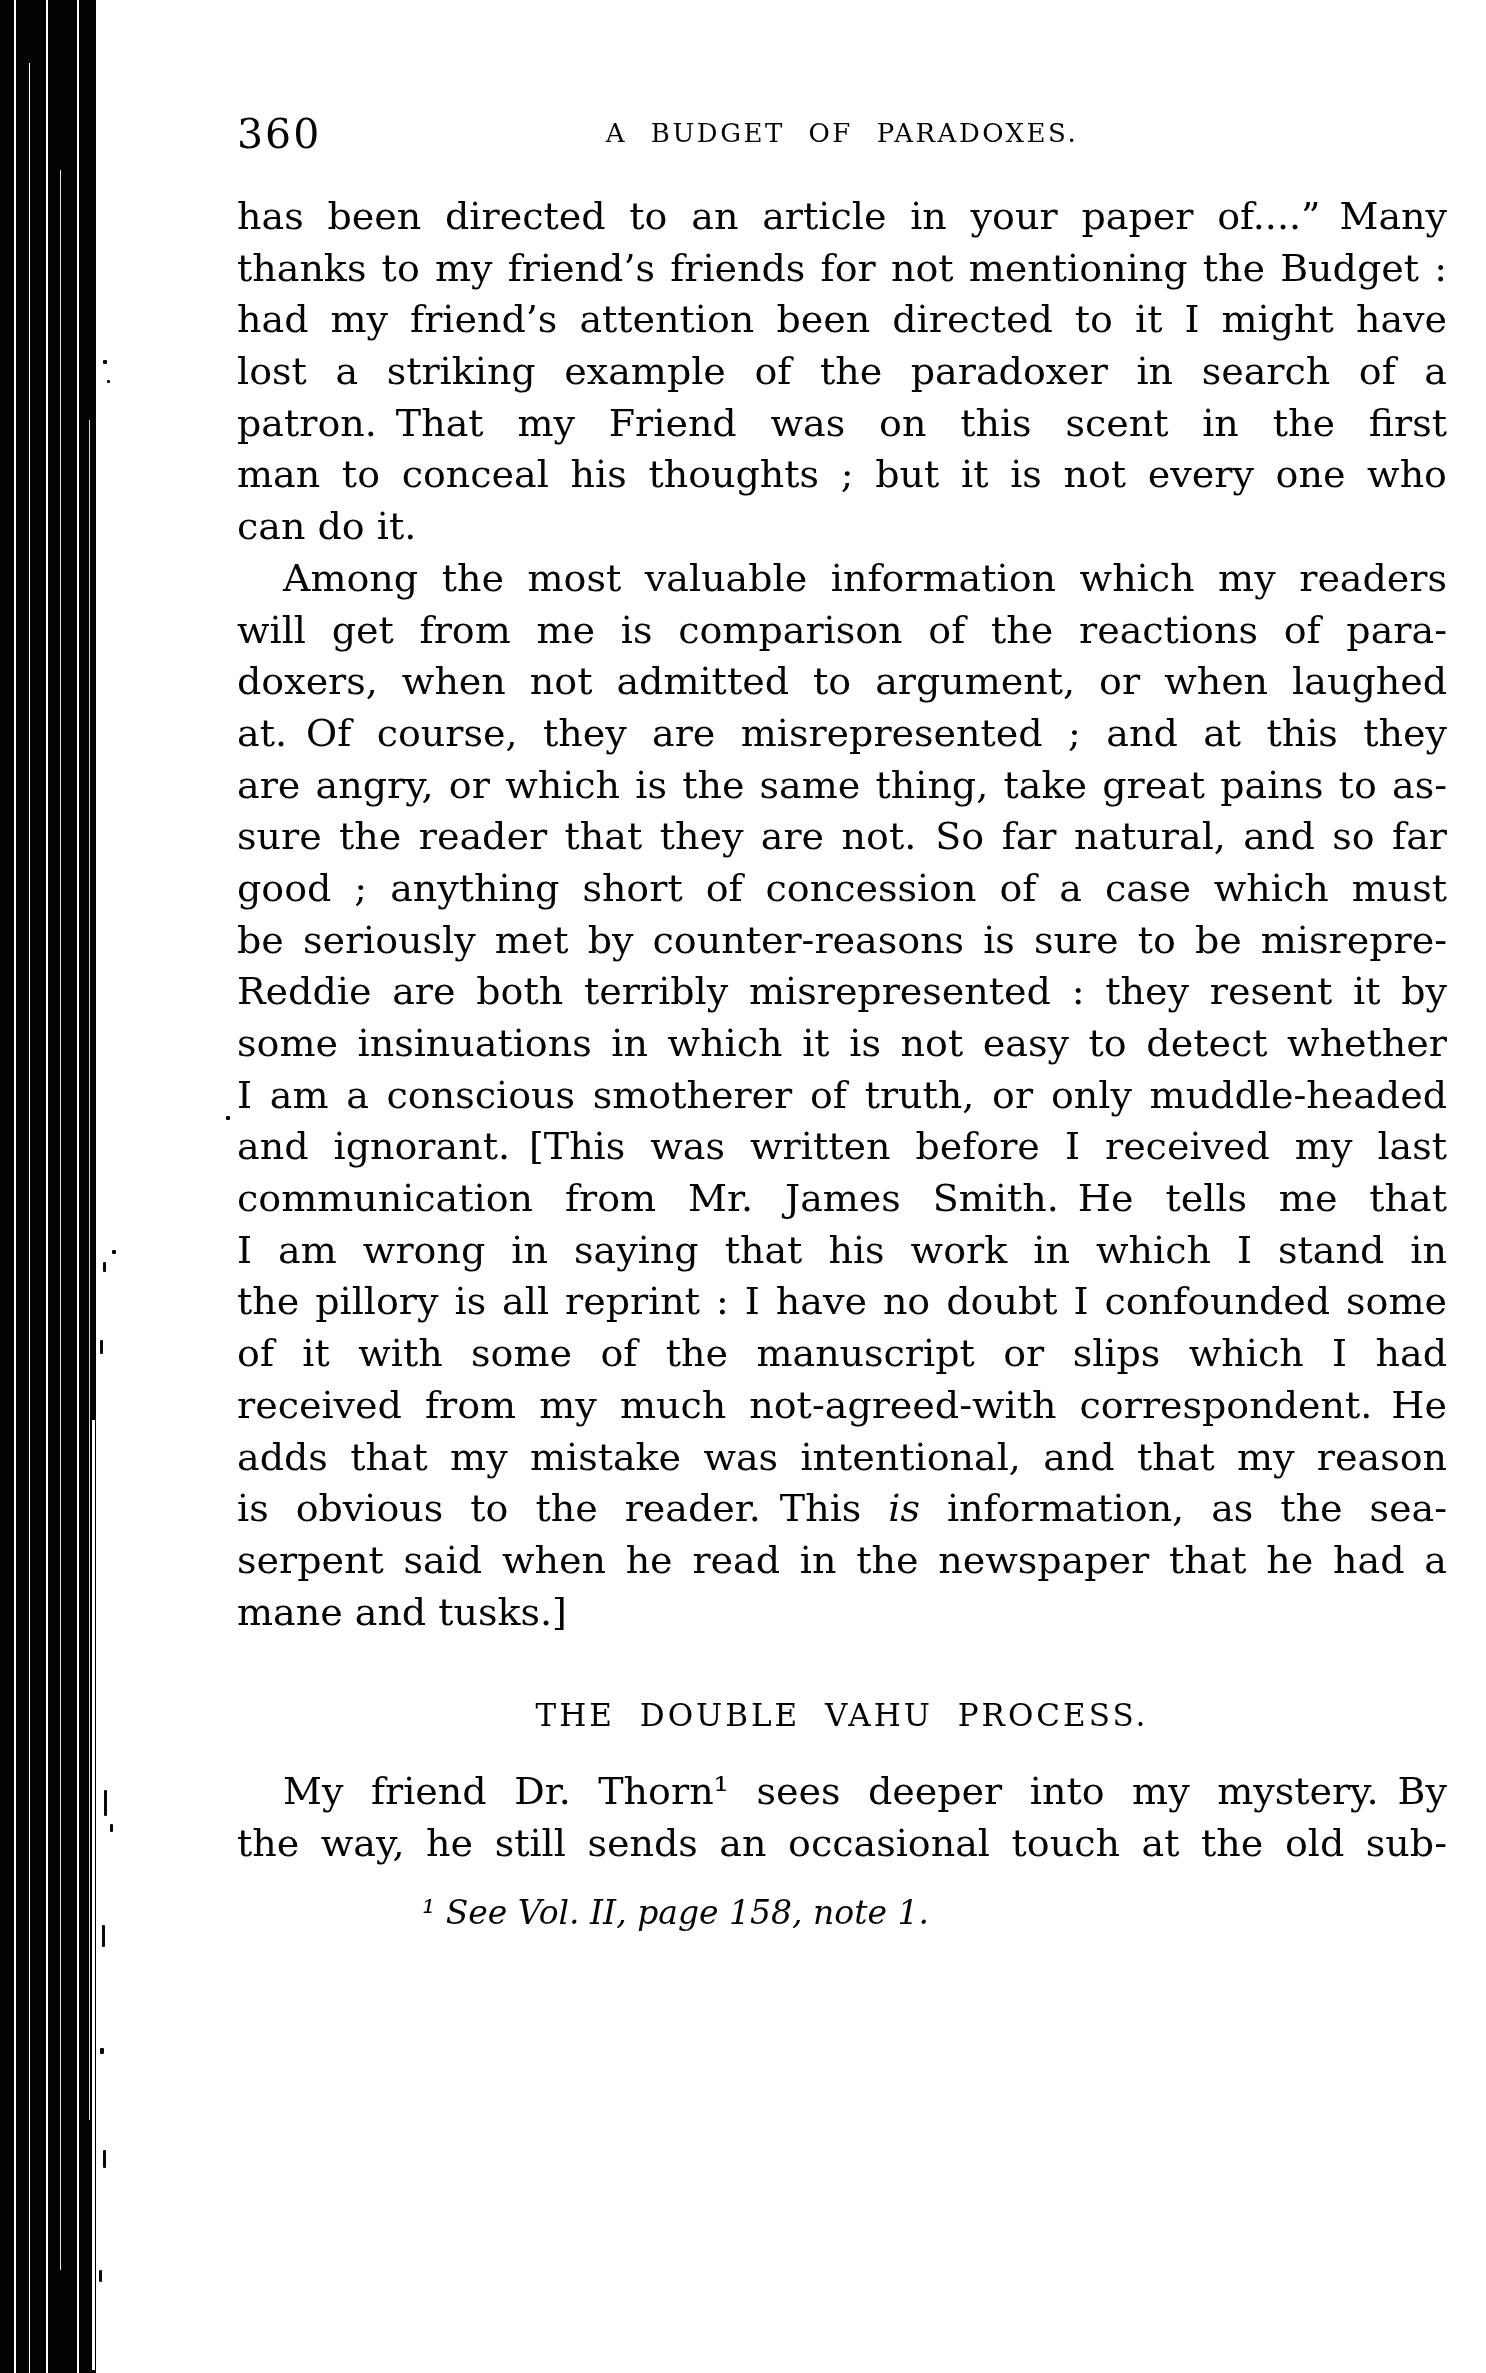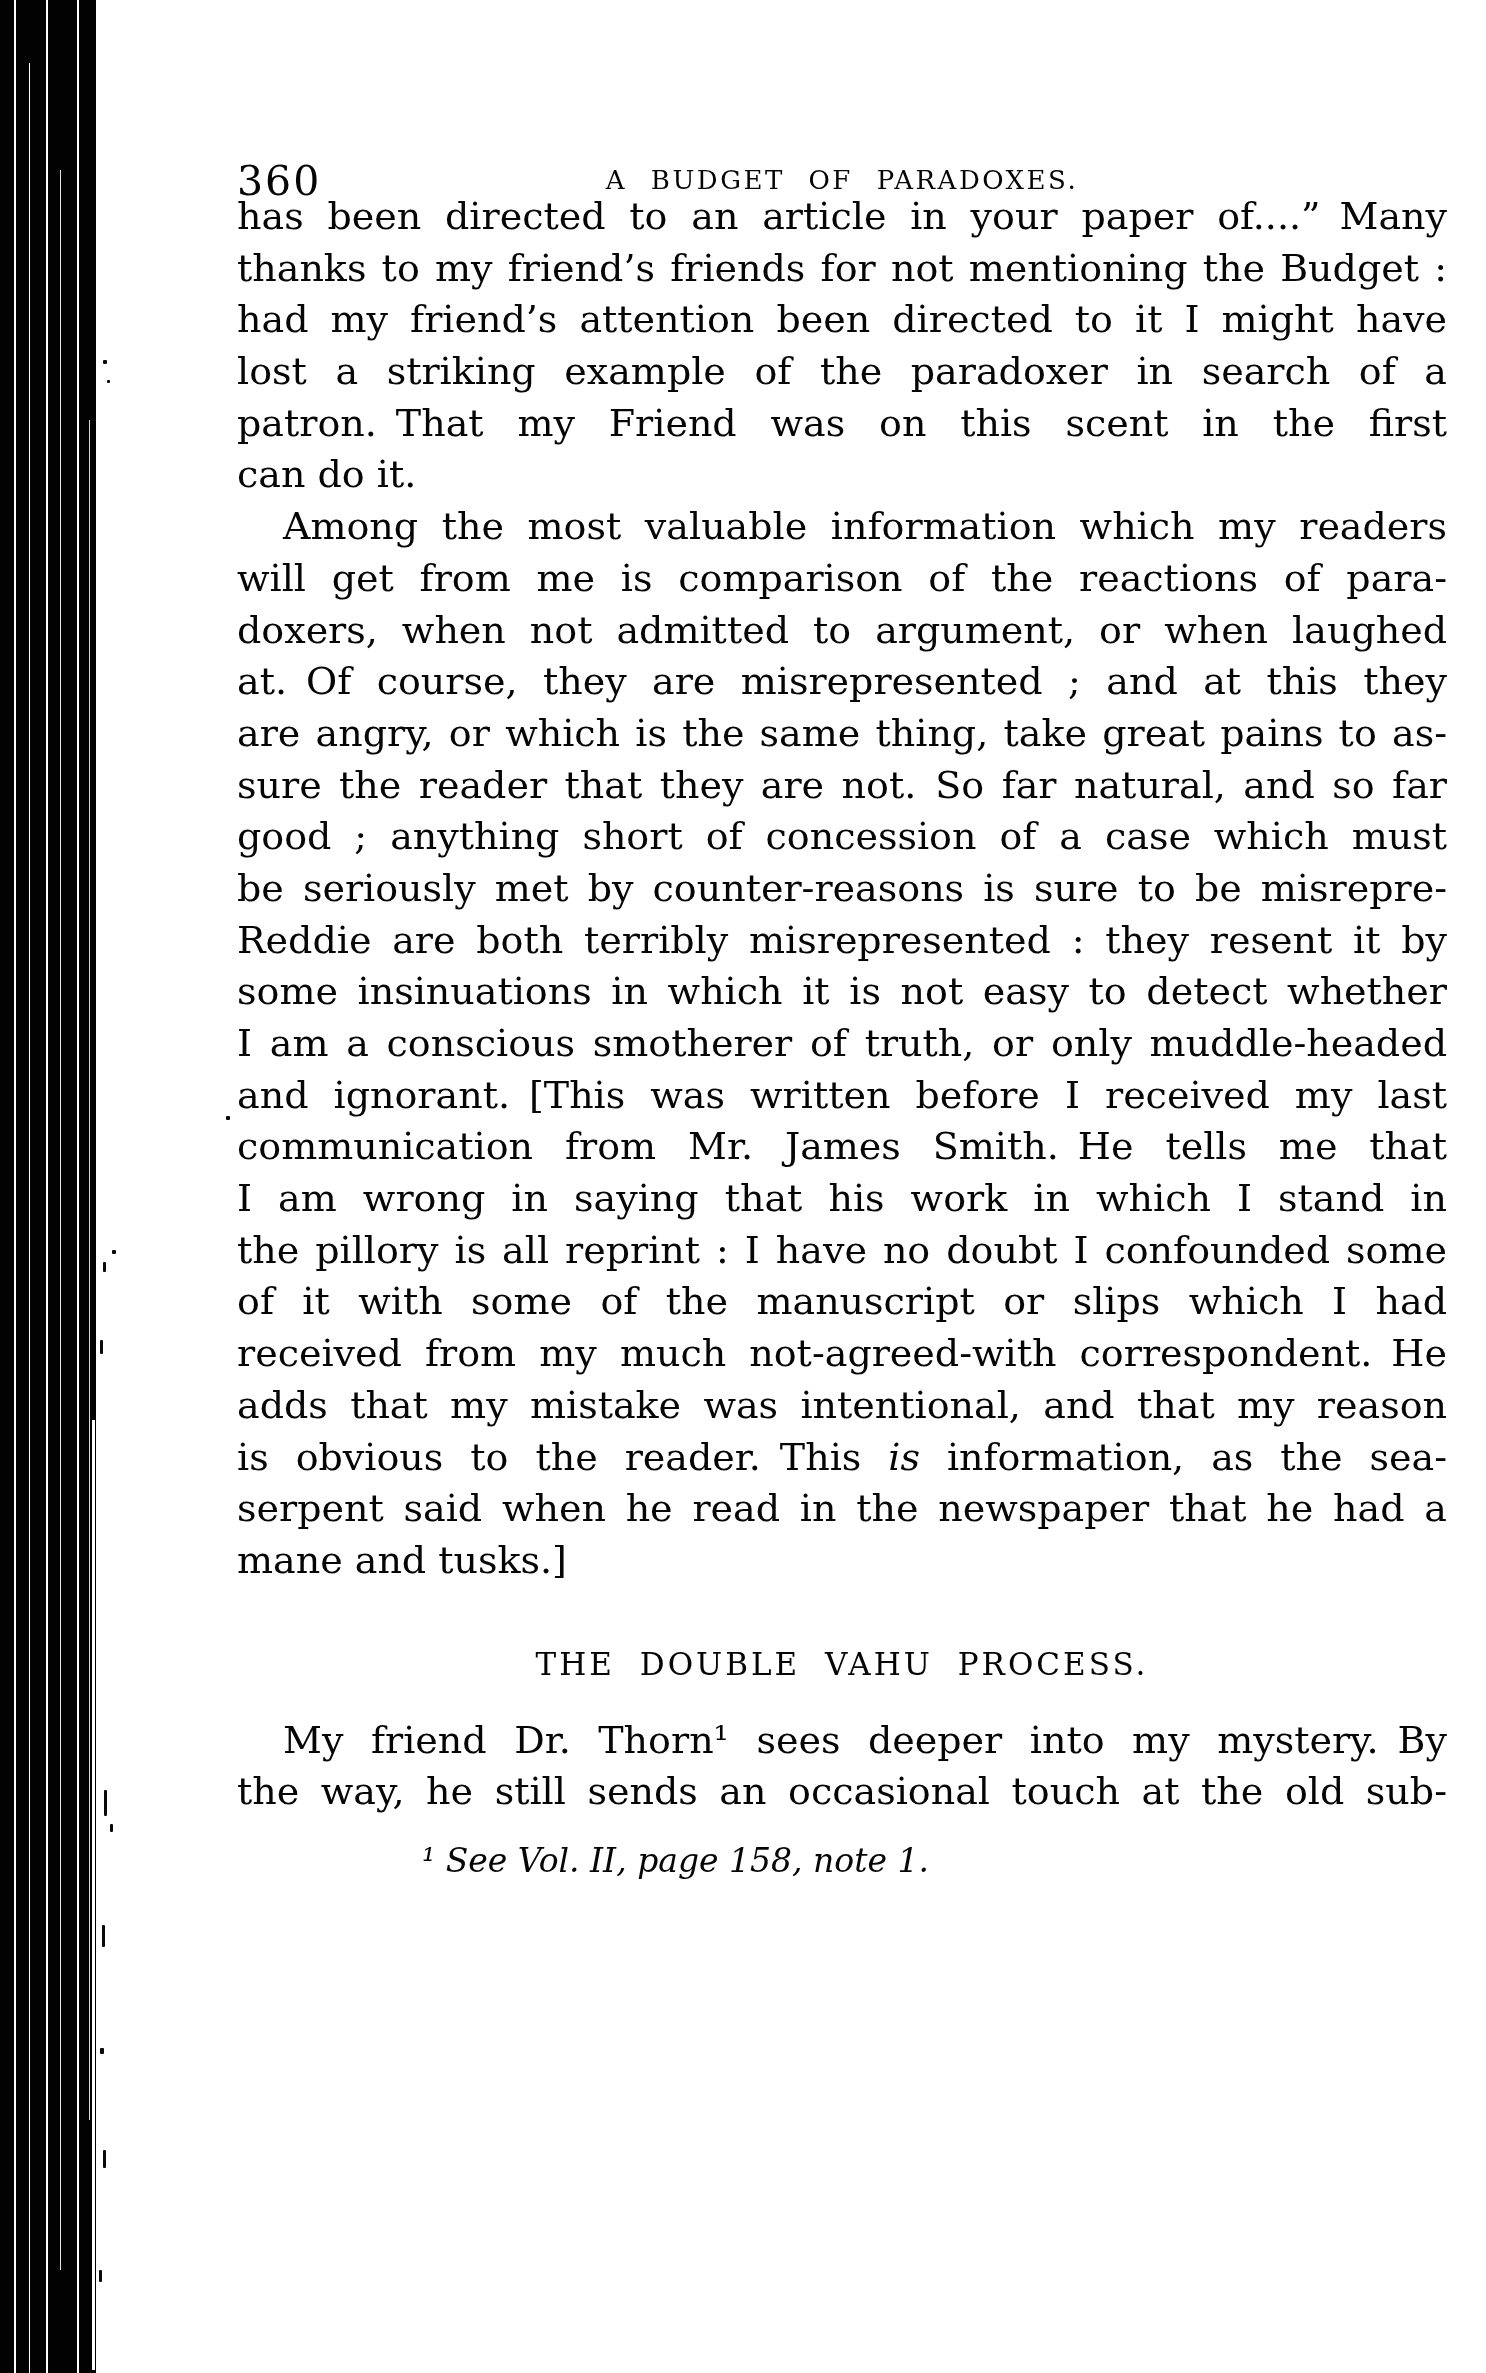--- a/index.html
+++ b/index.html
@@ -19,21 +19,21 @@
       linear-gradient(rgba(255,255,255,.9),rgba(255,255,255,.9)),
       linear-gradient(#fff,#fff),
       linear-gradient(rgba(255,255,255,.85),rgba(255,255,255,.85)),
       linear-gradient(#fff,#fff);
     background-repeat:no-repeat;
     background-size:2px 2373px,1px 2310px,2px 2373px,1px 2100px,2px 2373px,1px 1700px,3px 950px;
     background-position:14px 0,29px 63px,46px 0,60px 170px,77px 0,89px 420px,92px 1420px;
   }
   .speck{position:absolute;background:#0a0a0a;border-radius:1px;}
   .page{position:absolute;left:237px;top:0;width:1210px;}
-  .hdr{position:absolute;top:110px;left:0;width:100%;height:48px;margin-top:47px;}
+  .hdr{position:absolute;top:110px;left:0;width:100%;height:48px;}
   .pagenum{position:absolute;left:0;top:0;font-size:41px;letter-spacing:2px;}
   .running{position:absolute;left:0;right:0;top:8px;text-align:center;
            font-size:26px;letter-spacing:2.5px;word-spacing:13px;}
   .bodytext{position:absolute;top:191px;left:0;width:100%;
             font-size:38px;line-height:51.7px;}
   .line{
     text-align:justify;text-align-last:justify;
     height:51.7px;overflow:visible;
   }
   .line.in{text-indent:46px;}
@@ -77,20 +77,21 @@
     </div>
 
     <div class="bodytext">
 
       <div class="para">
         <div class="line">has been directed to an article in your paper of....” Many</div>
         <div class="line">thanks to my friend’s friends for not mentioning the Budget :</div>
         <div class="line">had my friend’s attention been directed to it I might have</div>
         <div class="line">lost a striking example of the paradoxer in search of a</div>
         <div class="line">patron. That my Friend was on this scent in the first</div>
+        <div class="line">man to conceal his thoughts ; but it is not every one who</div>
         <div class="line last">can do it.</div>
       </div>
 
       <div class="para">
         <div class="line in">Among the most valuable information which my readers</div>
         <div class="line">will get from me is comparison of the reactions of para-</div>
         <div class="line">doxers, when not admitted to argument, or when laughed</div>
         <div class="line">at. Of course, they are misrepresented ; and at this they</div>
         <div class="line">are angry, or which is the same thing, take great pains to as-</div>
         <div class="line">sure the reader that they are not. So far natural, and so far</div>

